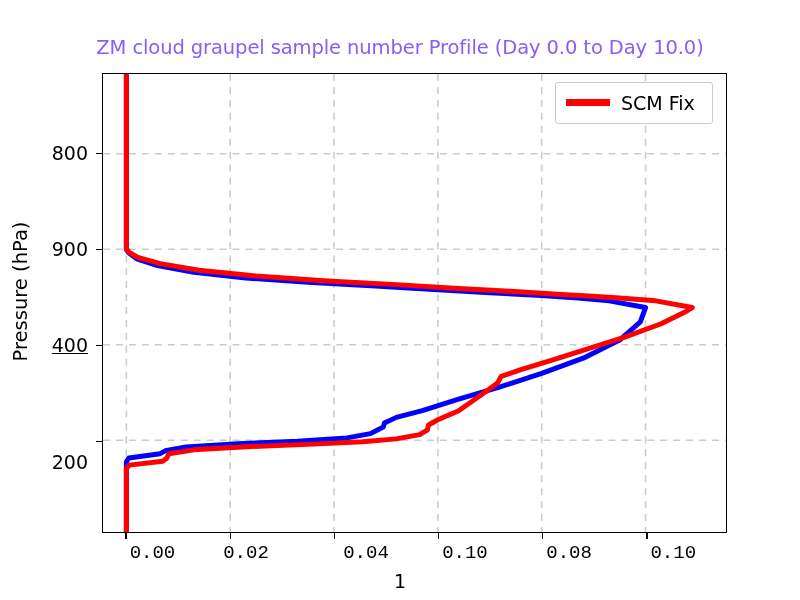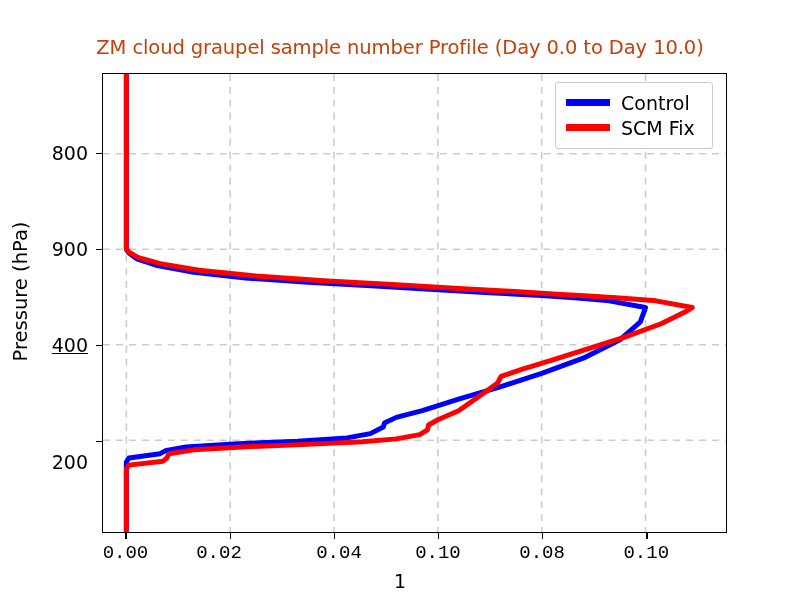--- a/index.html
+++ b/index.html
@@ -14,41 +14,42 @@
     width: 800px; height: 600px;
     background: #ffffff;
     overflow: hidden;
   }
   #chart-title {
     position: absolute;
     left: 0; top: 36px;
     width: 800px;
     text-align: center;
     font-size: 19.5px;
-    color: #c2410c;
+    color: #8b5cf6;
     letter-spacing: -0.1px;
   }
   
   #plot-area {
     position: absolute;
     left: 102px; top: 73px;
     width: 625px; height: 460px;
     border: 1.6px solid #000000;
     background: #ffffff;
   }
   #grid-layer, #data-layer {
     position: absolute; left: 0; top: 0;
     width: 100%; height: 100%;
     overflow: visible;
   }
   .xtick-label, .ytick-label {
     position: absolute;
     font-size: 19px;
     color: #000000;
     white-space: nowrap;
+    margin-left: 27px;
   }
   .xtick-label { transform: translateX(-50%); top: 542px; font-family: Liberation Mono, monospace; }
   .ytick-label { transform: translateY(-50%); right: 712px; text-align: right; }
   #xaxis-label {
     position: absolute;
     left: 0; top: 570px; width: 800px;
     text-align: center;
     font-size: 19px; color: #000000;
   }
   #yaxis-label {
@@ -139,22 +140,18 @@
         <line y1="80.10427528675704" y2="80.10427528675704" x1="0" x2="625" stroke="#cccccc" stroke-width="1.6" stroke-dasharray="7,6"></line>
       </svg>
     <svg id="data-layer" viewBox="0 0 625 460" preserveAspectRatio="none">
         <polyline points="23.44,460.00 23.44,389.49 26.04,385.65 57.29,381.33 62.50,378.46 83.33,374.62 135.42,371.26 195.31,368.86 244.79,365.51 268.23,361.19 281.25,354.47 282.29,350.64 294.27,344.88 320.31,338.16 356.77,326.65 398.44,314.18 440.10,300.75 481.77,285.40 518.23,267.17 539.06,248.95 544.27,234.56 507.81,227.84 476.56,224.96 440.10,222.57 388.02,219.69 335.94,216.81 273.44,212.97 205.73,209.13 143.23,204.82 91.15,199.06 54.69,192.35 33.85,185.63 26.04,179.87 23.44,176.04 23.44,89.70 23.44,0.00" fill="none" stroke="#0000ff" stroke-width="5" stroke-linejoin="round" stroke-linecap="butt"></polyline>
         <polyline points="23.44,460.00 23.44,396.68 26.04,392.85 59.90,389.01 64.06,385.65 66.15,381.33 91.15,377.50 148.44,374.14 210.94,371.74 260.42,369.34 294.27,366.47 317.71,362.15 325.52,357.35 326.56,352.55 335.94,347.28 356.77,338.16 382.81,319.94 395.83,310.34 399.48,303.63 419.27,296.91 450.52,287.32 486.98,275.81 523.44,264.30 559.90,250.87 583.33,239.35 591.15,234.56 554.69,227.84 518.23,224.96 486.98,223.04 455.73,221.13 408.85,218.25 356.77,215.37 294.27,211.53 221.35,207.70 153.65,202.90 96.35,197.14 57.29,190.43 34.90,184.19 26.04,178.92 23.44,175.56 23.44,89.70 23.44,0.00" fill="none" stroke="#ff0000" stroke-width="5" stroke-linejoin="round" stroke-linecap="butt"></polyline>
       </svg>
   </div>
 
   <div id="legend">
       <div class="legend-row">
-        <span class="legend-swatch" style="background: rgb(0, 0, 255);"></span>
-        <span class="legend-text">Control</span>
-      </div>
-      <div class="legend-row">
         <span class="legend-swatch" style="background: rgb(255, 0, 0);"></span>
         <span class="legend-text">SCM Fix</span>
       </div>
     </div>
 
 </div>
 
 </body></html>

